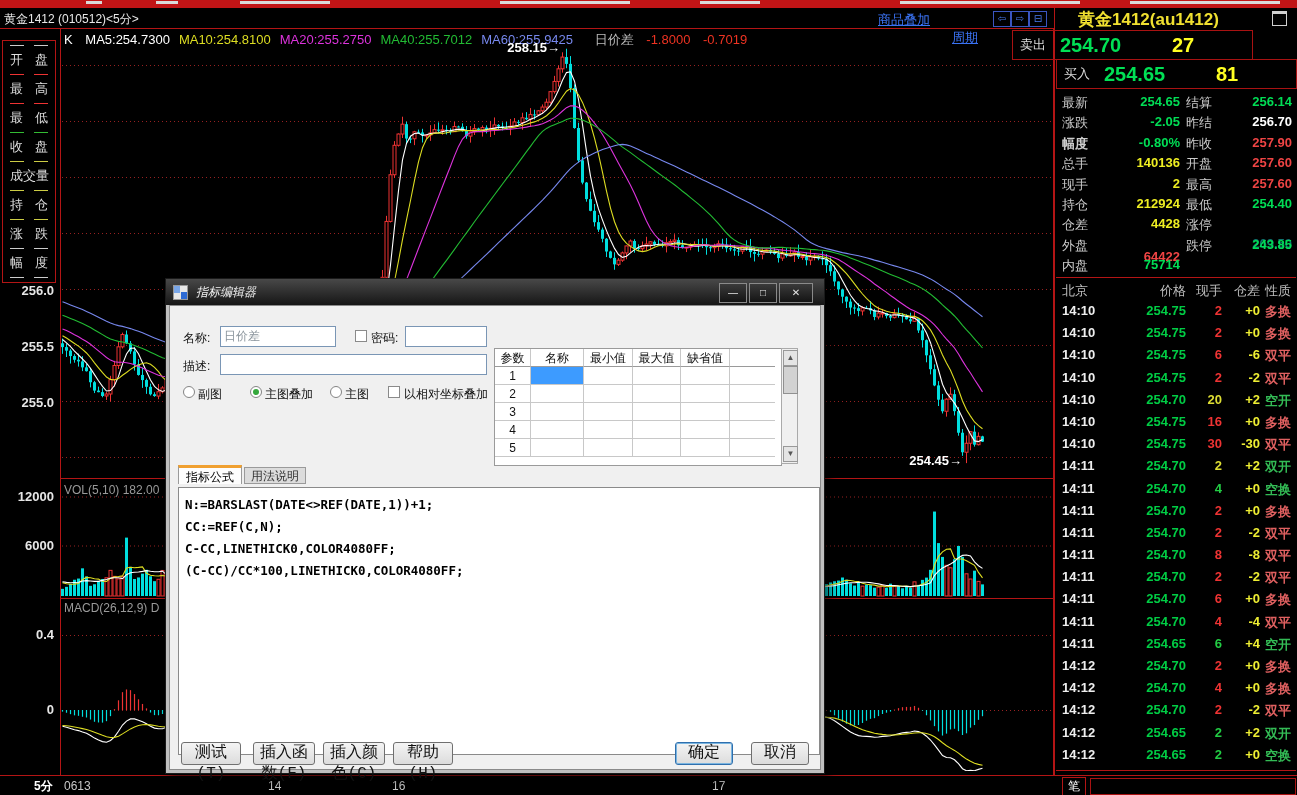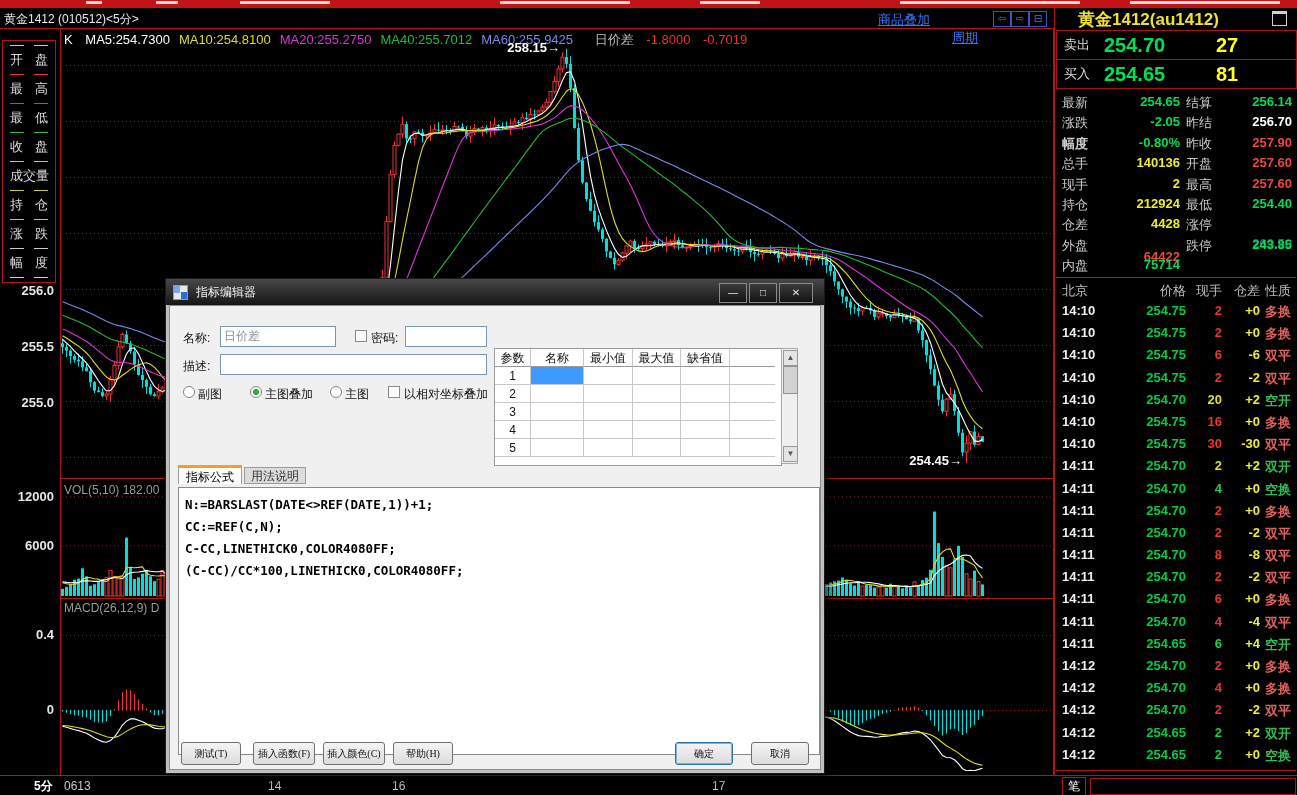--- a/index.html
+++ b/index.html
@@ -35,21 +35,21 @@
   .srow span{position:absolute;font-size:13px;top:2px;}
   .sl{color:#cccccc;}
   .sv{font-weight:bold;text-align:right;}
   .tick-hdr span,.tick-row span{position:absolute;top:2px;font-size:13px;}
   .tick-row span{font-weight:bold;}
   
   #bottombar{left:0;top:775px;width:1297px;height:20px;background:#000;border-top:1px solid #b31515;box-sizing:border-box;}
   .timelabel{position:absolute;top:3px;color:#c8c8c8;font-size:12px;}
   
   #dialog{left:165px;top:278px;width:658px;height:494px;background:#bfbfbf;border:1px solid #1a1a1a;box-shadow:4px 5px 10px rgba(0,0,0,.65);z-index:10;}
-  #dlg-titlebar{left:0;top:0;width:658px;height:26px;background:linear-gradient(180deg,#484848,#161616);display:flex;align-items:center;}
+  #dlg-titlebar{left:0;top:0;width:658px;height:26px;background:linear-gradient(180deg,#484848,#161616);display:flex;align-items:center;font-style:italic;}
   #dlg-icon{width:13px;height:13px;margin-left:8px;background:conic-gradient(#e8e8e8 0 25%,#2e6bd4 0 50%,#e8e8e8 0 75%,#7aa7e8 0);outline:1px solid #999;}
   #dlg-title{color:#f2f2f2;font-size:12px;margin-left:9px;}
   .winbtn{position:absolute;top:4px;height:18px;background:linear-gradient(180deg,#3a3a3a,#141414);border:1px solid #8a8a8a;color:#e6e6e6;font-size:10px;text-align:center;line-height:17px;cursor:pointer;}
   #dlg-body{left:3px;top:26px;width:650px;height:463px;background:#f0f0f0;border:1px solid #8a8a8a;}
   .flabel{position:absolute;color:#111;font-size:12px;}
   .finput{position:absolute;background:#fff;border:1px solid #7a96b5;font-size:12px;color:#8a949c;padding:0 3px;box-sizing:border-box;font-family:inherit;}
   .chk{position:absolute;width:12px;height:12px;background:#fff;border:1px solid #8a8a8a;box-sizing:border-box;}
   .radio{position:absolute;width:12px;height:12px;border-radius:50%;background:#fff;border:1px solid #848484;box-sizing:border-box;}
   .radio.sel::after{content:"";position:absolute;left:2px;top:2px;width:6px;height:6px;border-radius:50%;background:#35a83c;}
   
@@ -60,21 +60,21 @@
   .pcell.sel{background:#3d9bff;}
   #pscroll{position:absolute;left:611px;top:42px;width:17px;height:116px;background:#f0f0f0;border:1px solid #aaa;box-sizing:border-box;}
   .scr-btn{position:absolute;left:1px;width:13px;height:14px;background:#e4e4e4;border:1px solid #999;color:#555;font-size:8px;text-align:center;line-height:13px;}
   #pthumb{position:absolute;left:1px;top:17px;width:13px;height:26px;background:#d2d2d2;border:1px solid #909090;}
   
   .dtab{position:absolute;height:19px;font-size:12px;text-align:center;line-height:19px;border:1px solid #9a9a9a;box-sizing:border-box;cursor:pointer;}
   .dtab.active{background:#fdfdfd;border-top:3px solid #f0a030;border-bottom:none;color:#000;}
   .dtab.inactive{background:#dcdcdc;color:#333;}
   #codebox{position:absolute;left:8px;top:181px;width:642px;height:268px;background:#fff;border:1px solid #8a8a8a;box-sizing:border-box;padding:6px 6px;}
   #codebox pre{margin:0;font-family:"DejaVu Sans Mono","Liberation Mono",monospace;font-size:12.5px;font-weight:bold;color:#000;line-height:22px;}
-  .dbtn{position:absolute;height:23px;background:linear-gradient(180deg,#f4f4f4,#dcdcdc);border:1px solid #707070;border-radius:3px;font-size:10px;color:#111;text-align:center;line-height:21px;cursor:pointer;box-sizing:border-box;font-family:Liberation Serif, serif;}
+  .dbtn{position:absolute;height:23px;background:linear-gradient(180deg,#f4f4f4,#dcdcdc);border:1px solid #707070;border-radius:3px;font-size:16px;color:#111;text-align:center;line-height:21px;cursor:pointer;box-sizing:border-box;font-family:Liberation Mono, monospace;}
   .dbtn.focus{border:1px solid #2f6fad;box-shadow:inset 0 0 0 1px #7ab5e0;}
 </style>
 </head>
 <body>
 
 <div id="app">
 
   <div class="abs" id="topstrip">
     <div class="strip-seg" style="left:86px;width:16px;"></div>
     <div class="strip-seg" style="left:156px;width:22px;"></div>
@@ -1156,21 +1156,21 @@
     <span id="ma-items"><span style="color: rgb(255, 255, 255); margin-right: 9px;">MA5:254.7300</span><span style="color: rgb(221, 221, 34); margin-right: 9px;">MA10:254.8100</span><span style="color: rgb(221, 51, 221); margin-right: 9px;">MA20:255.2750</span><span style="color: rgb(34, 187, 51); margin-right: 9px;">MA40:255.7012</span><span style="color: rgb(119, 136, 238); margin-right: 9px;">MA60:255.9425</span></span>
     <span style="color:#bbbbbb;">日价差</span>
     <span style="color:#ee3322;">-1.8000</span>
     <span style="color:#ee3322;">-0.7019</span>
   </div>
   <div class="price-tag" style="left:460px;top:40px;width:100px;">258.15→</div>
   <div class="price-tag" style="left:862px;top:453px;width:100px;">254.45→</div>
   <div class="pane-label" style="left:64px;top:483px;">VOL(5,10) 182.00</div>
   <div class="pane-label" style="left:64px;top:601px;">MACD(26,12,9) D</div>
 
-  <div class="abs qbox" style="left:1056px;top:30px;width:239px;height:28px;">
+  <div class="abs qbox" style="left:1012px;top:30px;width:239px;height:28px;">
     <span class="qlabel">卖出</span>
     <span class="qprice">254.70</span>
     <span class="qvol">27</span>
   </div>
   <div class="abs qbox" style="left:1056px;top:59px;width:239px;height:28px;">
     <span class="qlabel">买入</span>
     <span class="qprice">254.65</span>
     <span class="qvol">81</span>
   </div>
   <div class="abs" id="stats" style="left:1056px;top:92px;width:240px;height:185px;">

